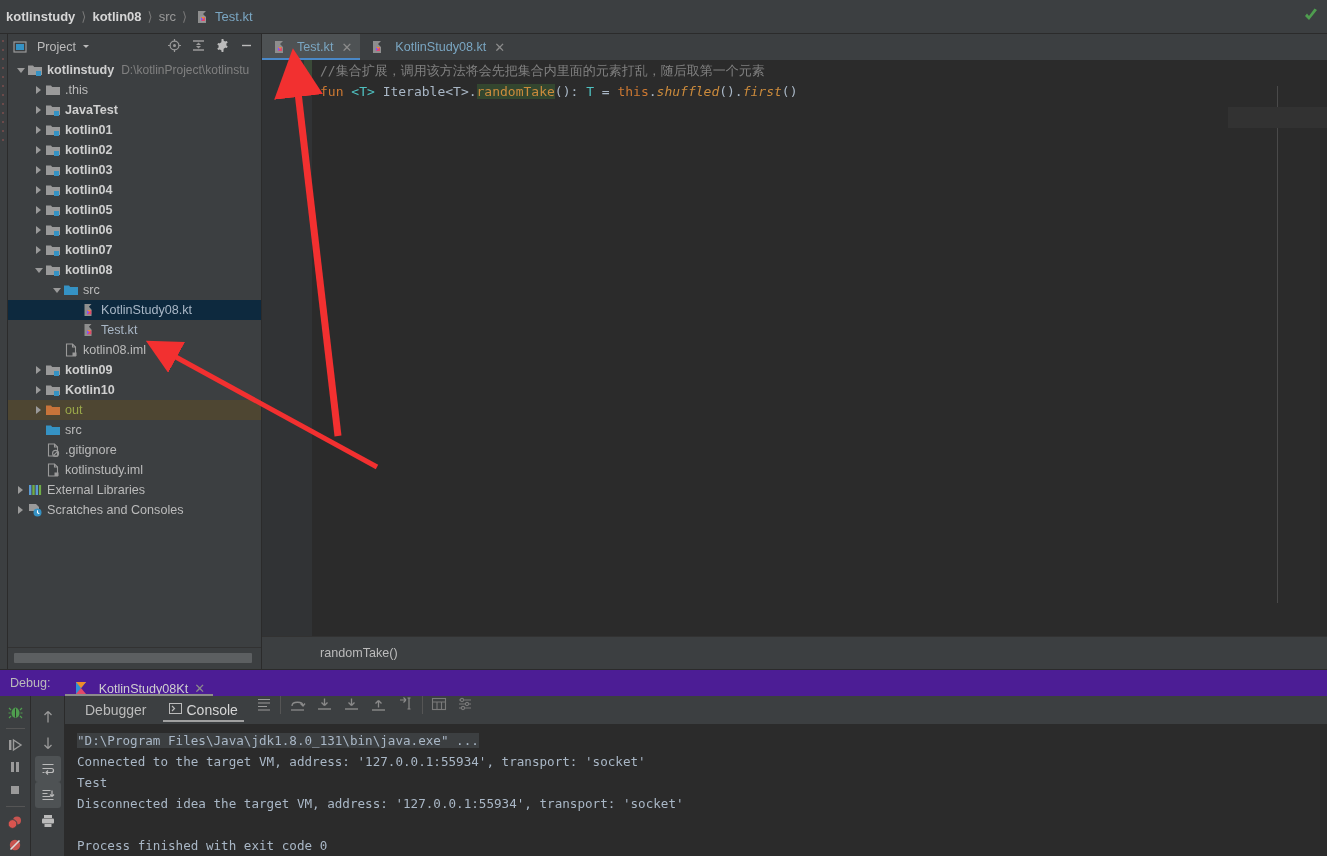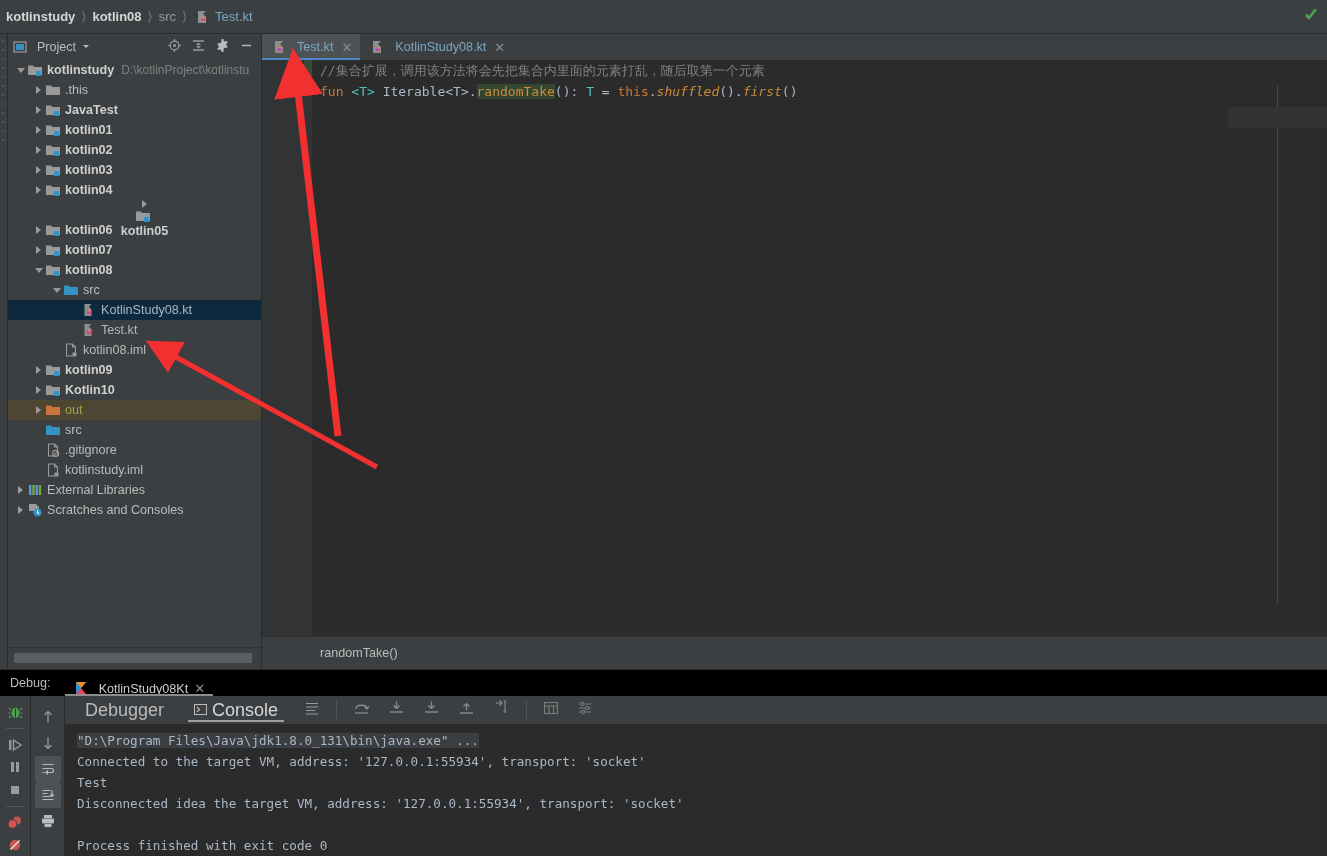--- a/index.html
+++ b/index.html
@@ -122,21 +122,21 @@
   .line2-band { position: absolute; left: -50px; right: 0; top: 21px; height: 21px; background: #323232; }
 
   .breadcrumbbar {
     position: absolute; left: 0; right: 0; bottom: 0; height: 33px; background: #3c3f41;
     display: flex; align-items: center; padding-left: 58px;
     font-size: 12.6px; color: #bbbbbb; border-top: 1px solid #323232;
   }
 
   
   .debug-panel {
-    position: absolute; left: 0; top: 669px; right: 0; height: 187px; background: #000000;
+    position: absolute; left: 0; top: 669px; right: 0; height: 187px; background: #4c1d95;
     border-top: 1px solid #2b2b2b;
   }
   .debug-head {
     height: 26px; display: flex; align-items: center; padding-left: 10px;
     font-size: 12.6px; color: #bbbbbb;
   }
   .debug-tab {
     display: flex; align-items: flex-end; gap: 6px; margin-left: 14px;
     padding: 0 8px; height: 26px; position: relative; color: #cfcfcf;
   }
@@ -150,22 +150,22 @@
   }
   .dbg-col-a .hr { width: 19px; height: 1px; background: #555; margin: 5px 0; }
   .dbg-btn { width: 26px; height: 26px; display: flex; align-items: center; justify-content: center; }
   .dbg-col-b {
     width: 34px; background: #3c3f41; border-right: 1px solid #2b2b2b;
     display: flex; flex-direction: column; align-items: center; padding-top: 8px;
   }
   .dbg-col-b .dbg-btn.on { background: #4e5254; border-radius: 3px; }
   .dbg-main { flex: 1; position: relative; background: #3c3f41; }
   .dbg-tabs {
-    height: 28px; display: flex; align-items: center; gap: 10px; padding-left: 10px;
-    font-size: 18px; color: #bbbbbb;
+    height: 28px; display: flex; align-items: flex-start; gap: 2px; padding-left: 10px;
+    font-size: 14px; color: #bbbbbb;
   }
   .dbg-tabs .t { padding: 0 10px; height: 28px; display: flex; align-items: center; gap: 5px; position: relative; }
   .dbg-tabs .t.active { color: #d6d6d6; }
   .dbg-tabs .t.active::after { content:""; position:absolute; left:4px; right:4px; bottom:2px; height:2px; background:#a0a0a0; }
   .dbg-tsep { width: 1px; height: 18px; background: #555; margin: 0 6px; }
   .console {
     position: absolute; left: 0; top: 28px; right: 0; bottom: 0; background: #2b2b2b;
     font-family: "DejaVu Sans Mono", monospace; font-size: 12.6px; color: #a9b7c6;
     padding: 6px 0 0 12px;
   }
@@ -347,21 +347,21 @@
             <i></i>
           </span>
           <span class="ico">
             <svg width="16" height="16" viewBox="0 0 16 16">
               <path d="M1 3.5h5l1.2 1.5H15v8H1z" fill="#9a9a9a"></path>
               <rect x="9" y="9" width="5" height="5" fill="#3592c4"></rect>
             </svg>
           </span>
           <span class="lbl b">kotlin04</span>
         </div>
-        <div class="row" style="padding-left: 24px; flex-direction: column;">
+        <div class="row" style="padding-left: 24px;">
           <span class="arrow right">
             <i></i>
           </span>
           <span class="ico">
             <svg width="16" height="16" viewBox="0 0 16 16">
               <path d="M1 3.5h5l1.2 1.5H15v8H1z" fill="#9a9a9a"></path>
               <rect x="9" y="9" width="5" height="5" fill="#3592c4"></rect>
             </svg>
           </span>
           <span class="lbl b">kotlin05</span>

